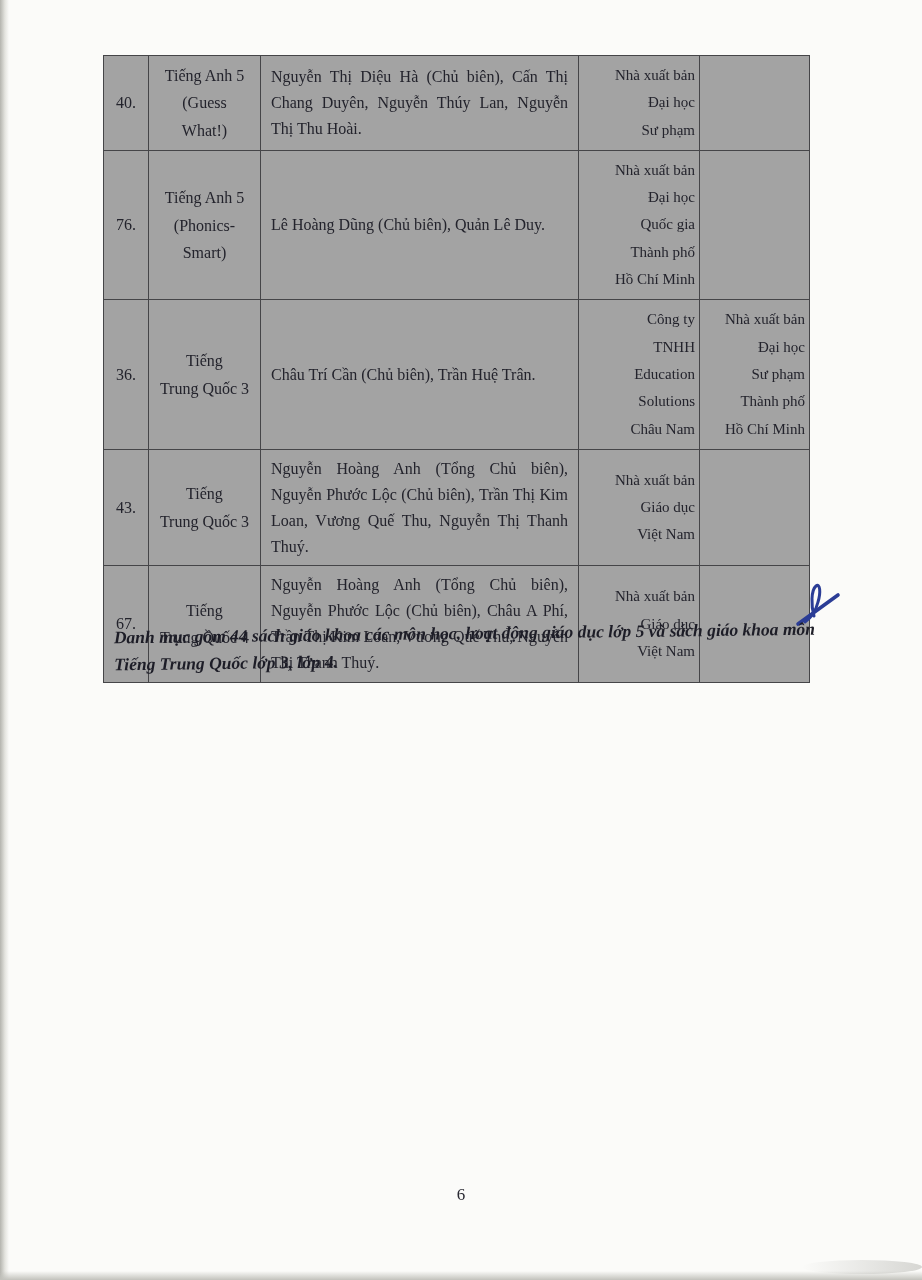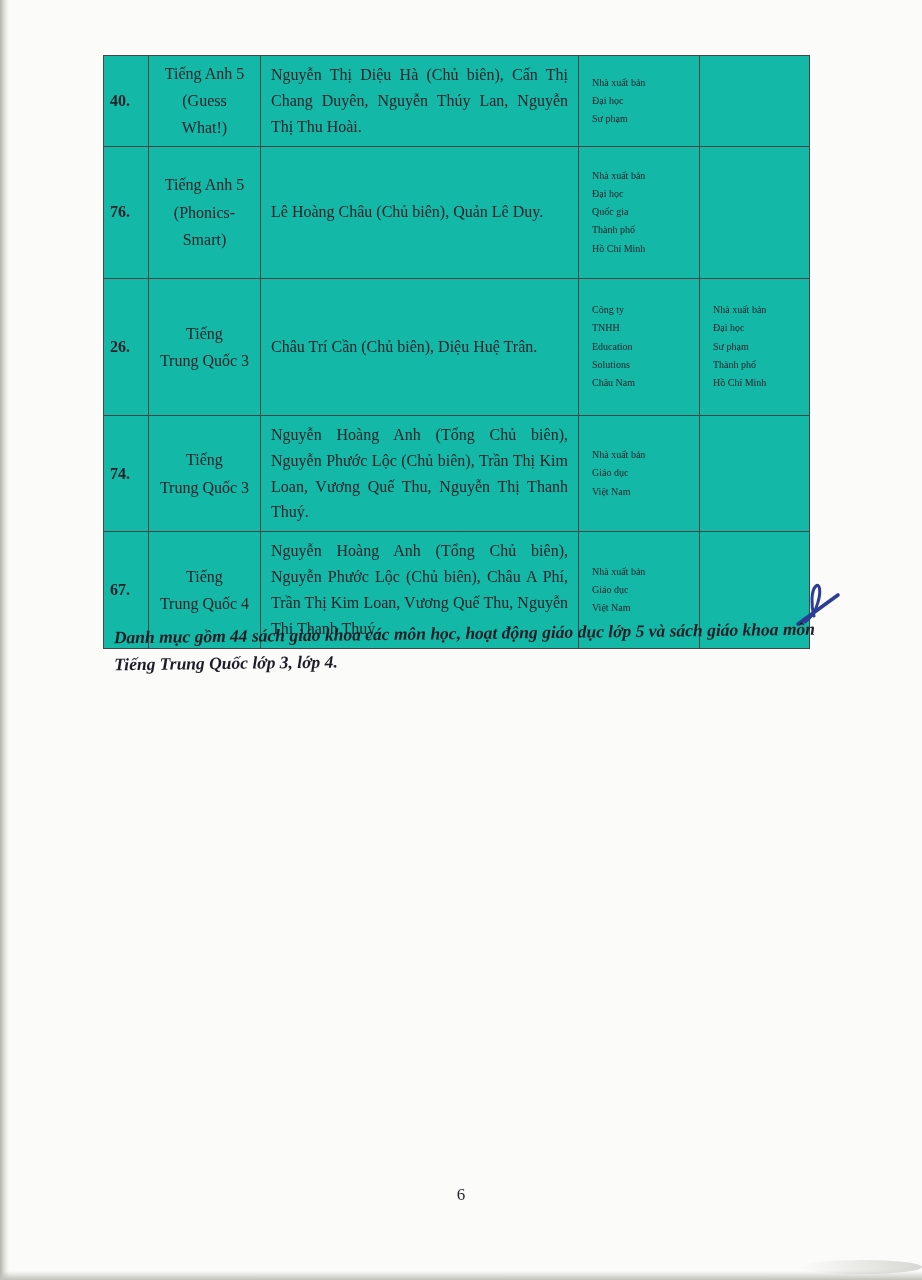--- a/index.html
+++ b/index.html
@@ -42,48 +42,48 @@
     top: 55px;
     width: 706px;
     border-collapse: collapse;
     table-layout: fixed;
   }
   .book-table td {
     border: 1.6px solid #454548;
     vertical-align: middle;
     font-size: 16px;
     padding: 4px 6px;
-    background: #14b8a6;
+    background: #a3a3a3;
   }
   .col-no    { width: 45px;  }
   .col-title { width: 112px; }
   .col-auth  { width: 318px; }
   .col-pub   { width: 121px; }
   .col-pub2  { width: 110px; }
 
   td.cell-no {
-    font-weight: bold;
+    text-align: center;
   }
   td.cell-title {
     text-align: center;
     white-space: pre-line;
     line-height: 1.7;
   }
   td.cell-authors {
     text-align: justify;
     text-justify: inter-word;
     padding: 6px 10px;
     line-height: 1.62;
   }
   td.cell-publisher, td.cell-publisher2 {
-    text-align: left;
+    text-align: right;
     white-space: pre-line;
-    font-size: 10px;
+    font-size: 15px;
     line-height: 1.82;
-    padding: 6px 13px;
+    padding: 6px 4px;
   }
 
   .footer-note {
     position: absolute;
     left: 114px;
     top: 620px;
     width: 702px;
     font-style: italic;
     font-weight: 600;
     font-size: 17.5px;
@@ -135,46 +135,46 @@
       <td class="cell-publisher">Nhà xuất bản
 Đại học
 Sư phạm</td>
       <td class="cell-publisher2"></td>
     </tr>
     <tr style="height:132px;">
       <td class="cell-no">76.</td>
       <td class="cell-title">Tiếng Anh 5
 (Phonics-
 Smart)</td>
-      <td class="cell-authors">Lê Hoàng Châu (Chủ biên), Quản Lê Duy.</td>
+      <td class="cell-authors">Lê Hoàng Dũng (Chủ biên), Quản Lê Duy.</td>
       <td class="cell-publisher">Nhà xuất bản
 Đại học
 Quốc gia
 Thành phố
 Hồ Chí Minh</td>
       <td class="cell-publisher2"></td>
     </tr>
     <tr style="height:137px;">
-      <td class="cell-no">26.</td>
+      <td class="cell-no">36.</td>
       <td class="cell-title">Tiếng
 Trung Quốc 3</td>
-      <td class="cell-authors">Châu Trí Cần (Chủ biên), Diệu Huệ Trân.</td>
+      <td class="cell-authors">Châu Trí Cần (Chủ biên), Trần Huệ Trân.</td>
       <td class="cell-publisher">Công ty
 TNHH
 Education
 Solutions
 Châu Nam</td>
       <td class="cell-publisher2">Nhà xuất bản
 Đại học
 Sư phạm
 Thành phố
 Hồ Chí Minh</td>
     </tr>
     <tr style="height:90px;">
-      <td class="cell-no">74.</td>
+      <td class="cell-no">43.</td>
       <td class="cell-title">Tiếng
 Trung Quốc 3</td>
       <td class="cell-authors">Nguyễn Hoàng Anh (Tổng Chủ biên), Nguyễn Phước Lộc (Chủ biên), Trần Thị Kim Loan, Vương Quế Thu, Nguyễn Thị Thanh Thuý.</td>
       <td class="cell-publisher">Nhà xuất bản
 Giáo dục
 Việt Nam</td>
       <td class="cell-publisher2"></td>
     </tr>
     <tr style="height:93px;">
       <td class="cell-no">67.</td>

